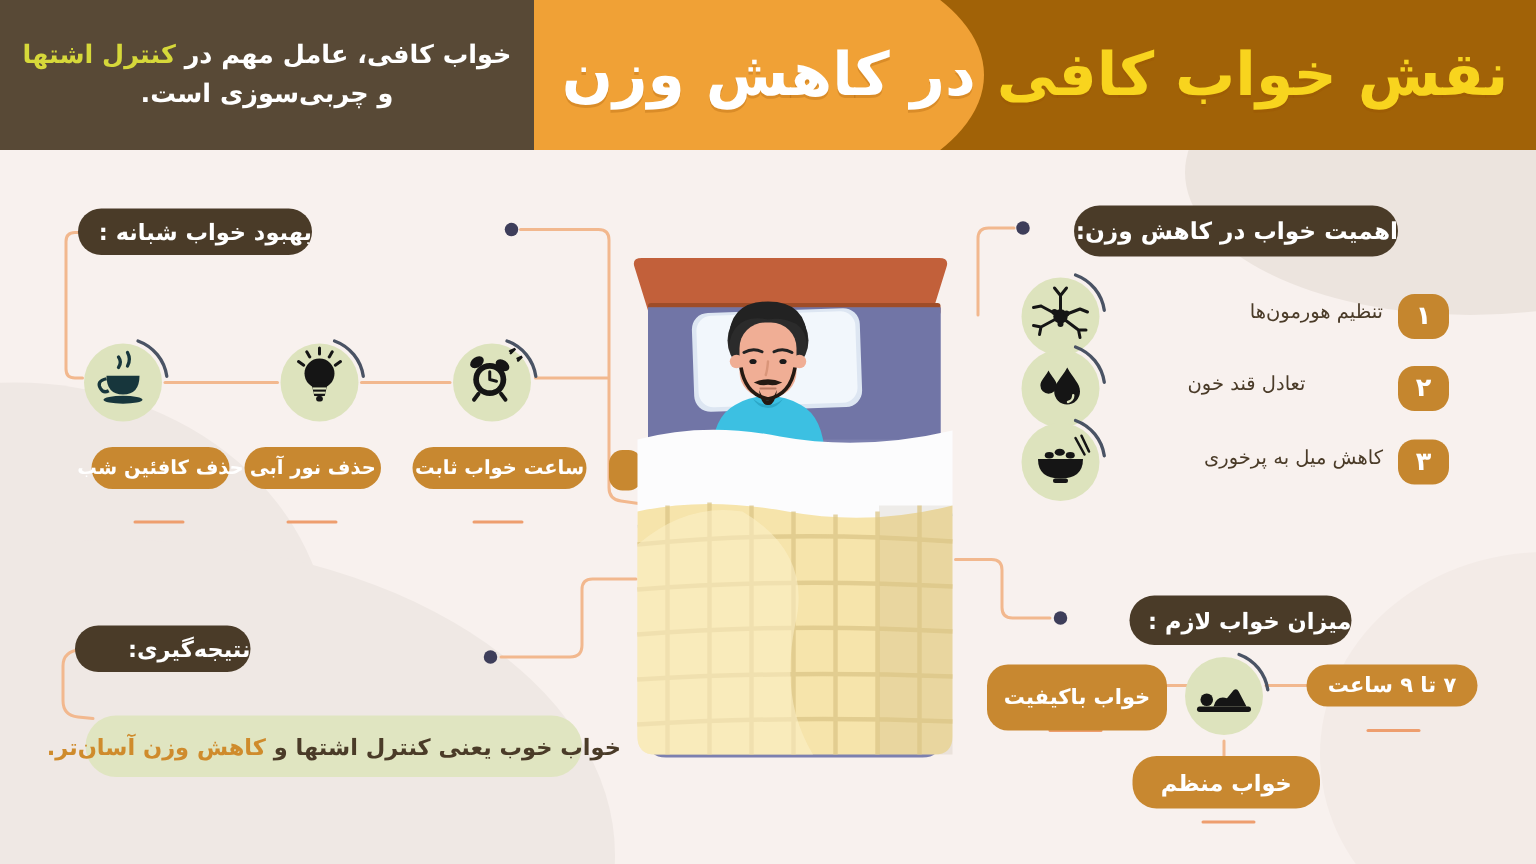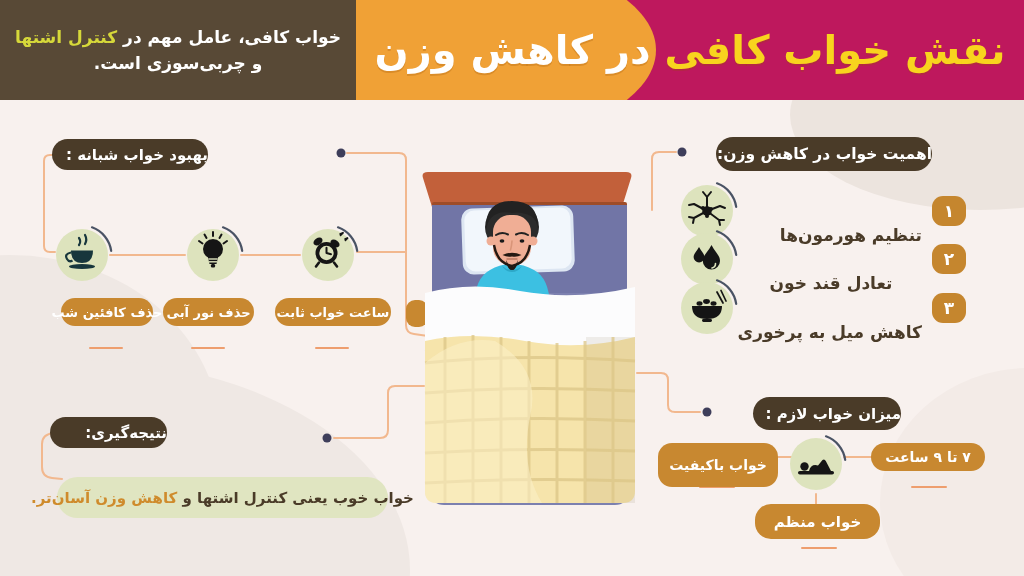--- a/index.html
+++ b/index.html
@@ -12,21 +12,21 @@
   .blob-tr { left:790px; top:20px; width:380px; height:190px; background:#ece4de; }
   .blob-bl { left:-250px; top:360px; width:660px; height:420px; background:#efe8e4; }
   .blob-l  { left:-200px; top:255px; width:420px; height:360px; background:#efe8e4; }
   .blob-br { left:880px; top:368px; width:300px; height:270px; background:#f3ebe7; }
 
   
   .header-brown { position:absolute; left:0; top:0; width:356px; height:100px; background:#584936; z-index:3;
                   display:flex; align-items:center; justify-content:center; }
   .tagline { direction:rtl; text-align:center; color:#ffffff; font-weight:bold; font-size:17px; line-height:26px; }
   .tagline .accent { color:#d6d83a; }
-  .header-orange { position:absolute; left:356px; top:0; width:668px; height:100px; background:#be185d; z-index:3; overflow:hidden;
+  .header-orange { position:absolute; left:356px; top:0; width:668px; height:100px; background:#a16207; z-index:3; overflow:hidden;
                    display:flex; align-items:center; justify-content:center; }
   .header-orange .swoosh { position:absolute; left:-90px; top:-45px; width:390px; height:190px; border-radius:50%;
                            background:#f0a136; }
   .title { position:relative; direction:rtl; font-weight:bold; font-size:40px; white-space:nowrap;
            text-shadow:0 2px 0 rgba(150,80,0,0.25); }
   .title .accent { color:#f8d41e; }
   .title .rest { color:#ffffff; }
 
   
   svg.connectors { position:absolute; left:0; top:0; z-index:1; }
@@ -36,21 +36,21 @@
                display:flex; align-items:center; justify-content:flex-start; direction:rtl;
                border-radius:17px; font-size:15px; white-space:nowrap; }
   .pill-orange { position:absolute; z-index:4; background:#c88830; color:#fff; font-weight:bold;
                  display:flex; align-items:center; justify-content:center; direction:rtl;
                  border-radius:14px; font-size:13px; white-space:nowrap; }
   .icon-wrap { position:absolute; z-index:2; width:62px; height:62px; }
   .num-badge { position:absolute; z-index:4; width:34px; height:30px; background:#c5862e; color:#fff;
                border-radius:11px; display:flex; align-items:center; justify-content:center;
                font-weight:bold; font-size:17px; }
   .row-text { position:absolute; z-index:4; direction:rtl; text-align:right; color:#4a3b28;
-              font-weight:bold; font-size:17px; white-space:nowrap;margin-top:24px; }
+              font-weight:normal; font-size:13px; white-space:nowrap; }
   .conclusion-box { position:absolute; left:57px; top:477px; width:331px; height:41px; z-index:4;
                     background:#e0e5c1; border-radius:21px; direction:rtl;
                     display:flex; align-items:center; justify-content:center;
                     font-weight:bold; font-size:15px; color:#4a3b28; white-space:nowrap; }
   .conclusion-box .accent { color:#cf8b2c; }
   .bed-wrap { position:absolute; left:390px; top:165px; z-index:2; }
   .pill-fragment { position:absolute; left:406px; top:300px; width:22px; height:27px; z-index:1;
                    background:#c88830; border-radius:9px; }
 </style>
 </head>

